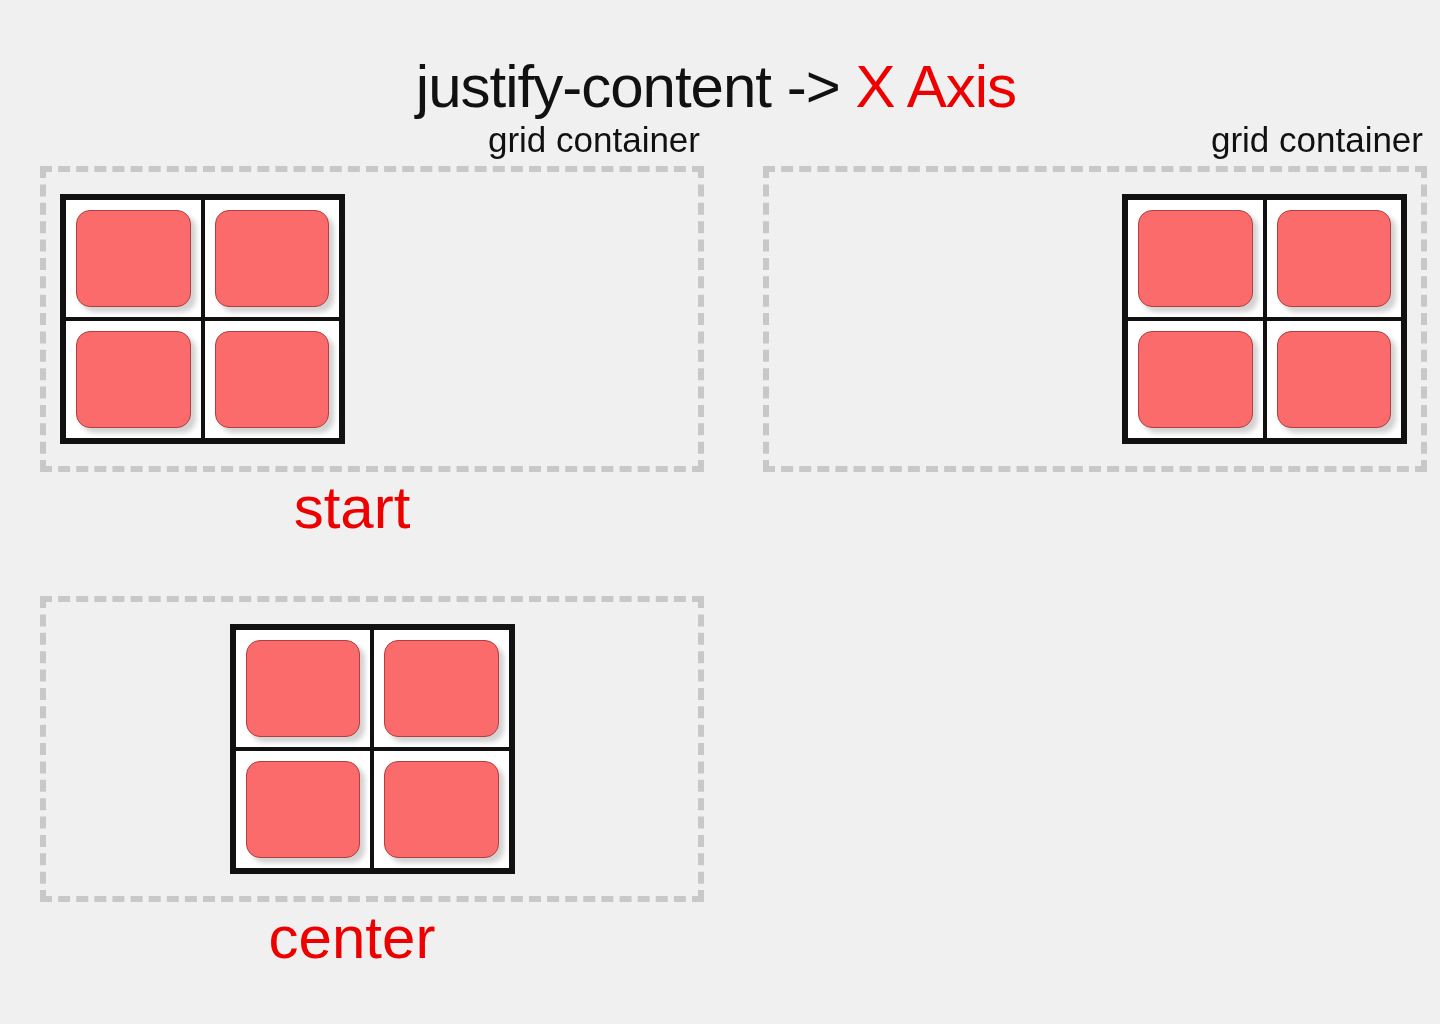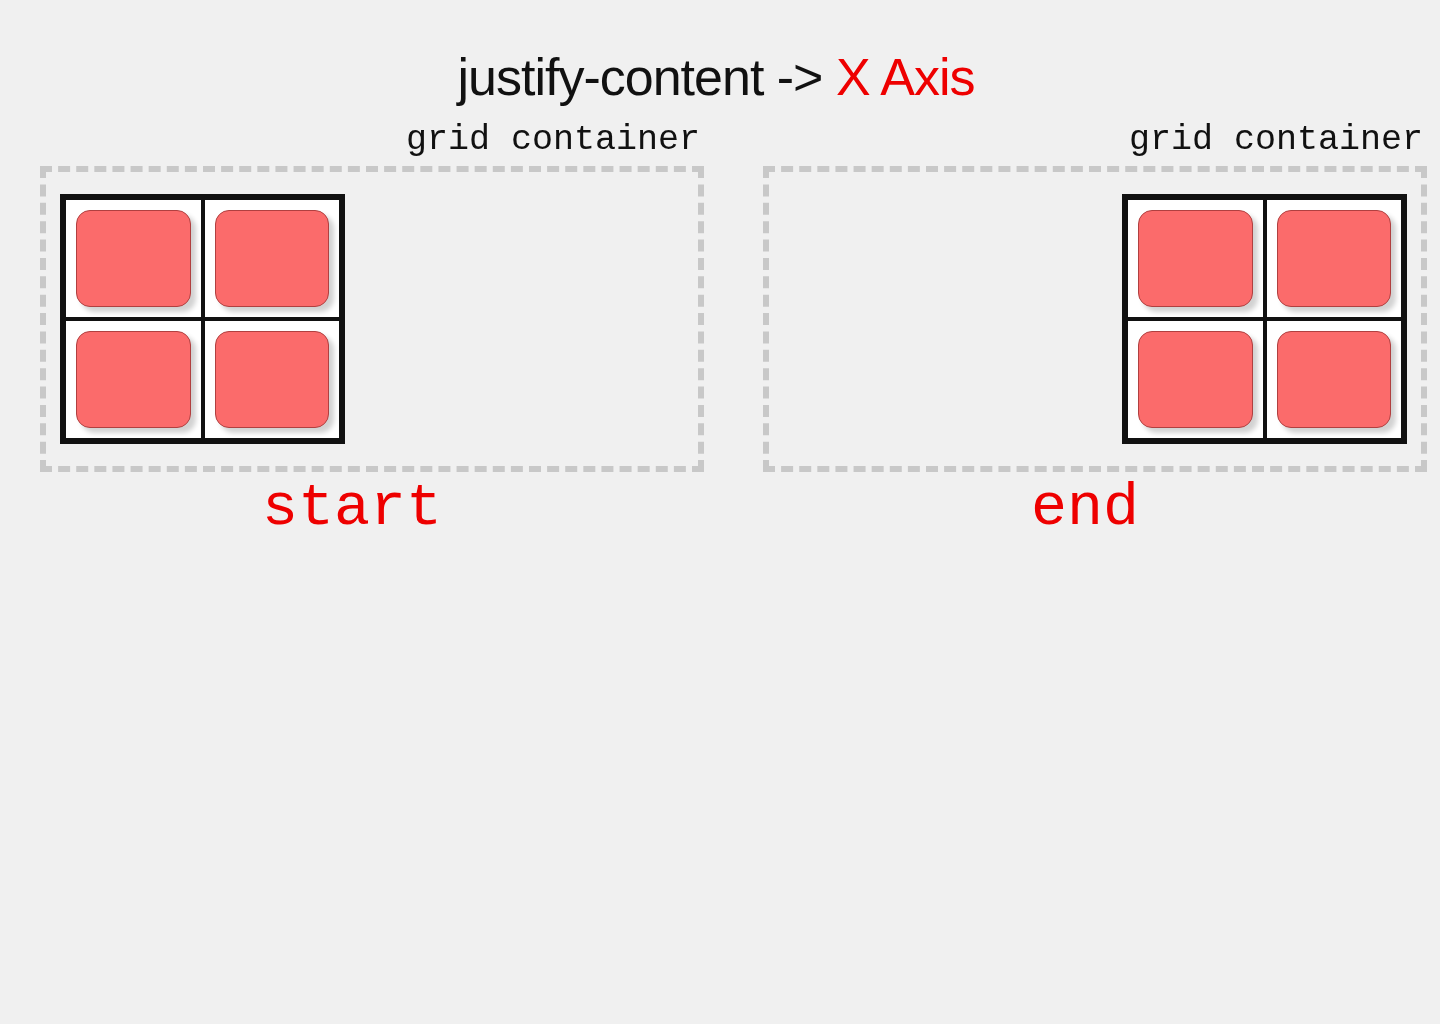--- a/index.html
+++ b/index.html
@@ -16,38 +16,37 @@
     position: relative;
   }
 
   
   .title {
     position: absolute;
     left: 0;
     top: 12px;
     width: 1432px;
     text-align: center;
-    font-size: 52px;
+    font-size: 60px;
     font-weight: 400;
     letter-spacing: -1px;
     color: #111111;
     white-space: nowrap;
   }
   .title .accent {
     color: #ee0000;
   }
 
   
   .panels {
     position: absolute;
     left: 0;
     top: 120px;
     width: 1256px;
     height: 904px;
-    font-family: Liberation Mono, monospace;
   }
 
   .panel {
     position: absolute;
     width: 664px;
   }
   .panel-tl { left: 40px;  top: 0px; }
   .panel-tr { left: 763px; top: 0px; }
   .panel-bl { left: 40px;  top: 430px; }
   .panel-br { left: 763px; top: 430px; }
@@ -167,18 +166,37 @@
           <div class="grid-item"></div>
         </div>
         <div class="grid-cell">
           <div class="grid-item"></div>
         </div>
         <div class="grid-cell">
           <div class="grid-item"></div>
         </div>
       </div>
     </div>
-    <div class="value-label">end</div>
   </section>
 
+  <section class="panel panel-bl">
+    <div class="container-caption is-empty"></div>
+    <div class="grid-container align-center">
+      <div class="grid size-square">
+        <div class="grid-cell">
+          <div class="grid-item"></div>
+        </div>
+        <div class="grid-cell">
+          <div class="grid-item"></div>
+        </div>
+        <div class="grid-cell">
+          <div class="grid-item"></div>
+        </div>
+        <div class="grid-cell">
+          <div class="grid-item"></div>
+        </div>
+      </div>
+    </div>
+    <div class="value-label">center</div>
+  </section>
 
 
 </div>
 
 </body></html>

